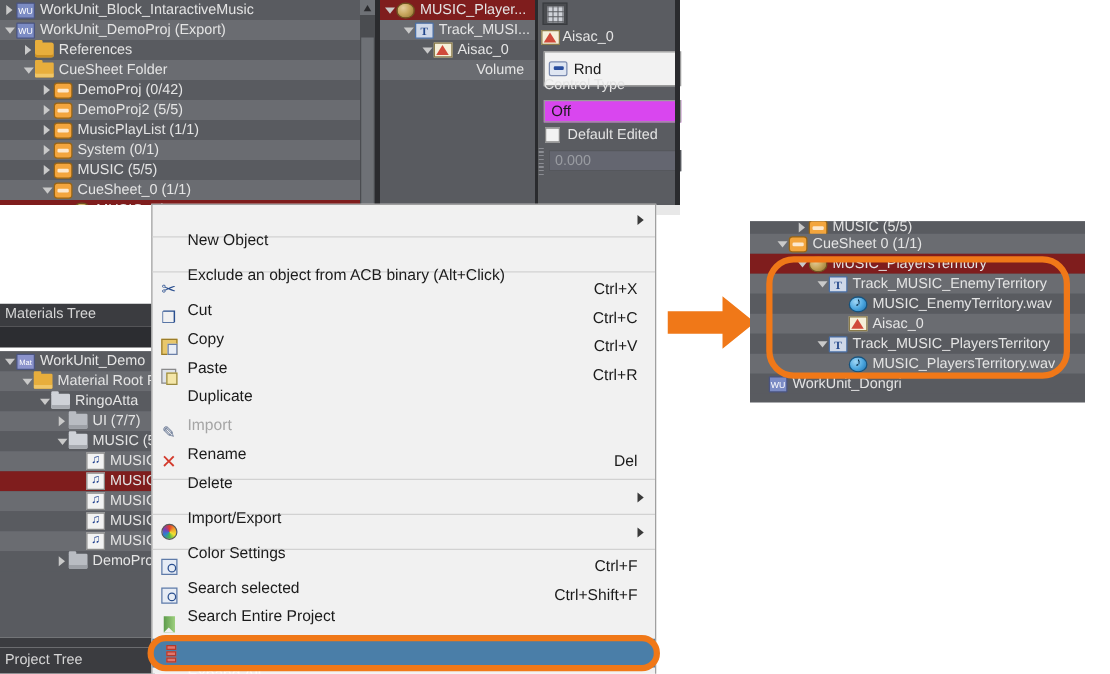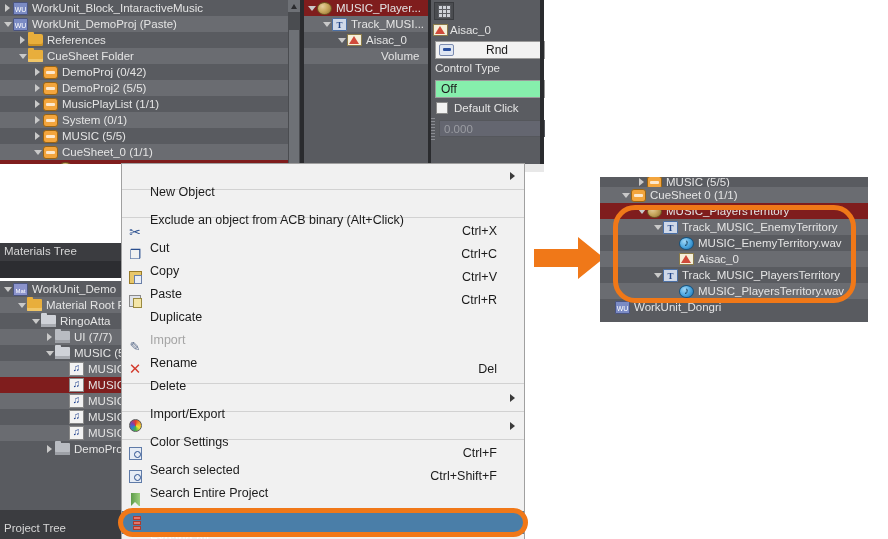--- a/index.html
+++ b/index.html
@@ -124,21 +124,21 @@
     position:relative;
     height:23px; line-height:23px;
     display:flex; align-items:center;
     font-size:12.5px; color:#1b1b1b;
     padding-left:0;
     white-space:nowrap;
   }
   .mi .miIcon { width:26px; min-width:26px; height:23px; display:flex;
                 align-items:center; justify-content:center; }
   .mi .miLabel { flex:1; padding-left:2px;margin-top:33px; }
-  .mi .miAccel { color:#1b1b1b; padding-right:27px; font-size:12.5px; }
+  .mi .miAccel { color:#1b1b1b; padding-right:14px; font-size:12.5px; }
   .mi .miArrow { position:absolute; right:9px; top:8px; width:0;height:0;
                  border-left:5px solid #3a3a3a;
                  border-top:4px solid transparent;
                  border-bottom:4px solid transparent;}
   .mi.disabled .miLabel { color:#a5a5a5; }
   .mi.hl { background:#4a7ea8; }
   .mi.hl .miLabel, .mi.hl .miAccel { color:#ffffff; }
   .msep { height:1px; background:#d2d2d2; margin:2px 0 2px 0; }
 
   
@@ -194,21 +194,21 @@
       </span>
       <span class="ic ic-wu"></span>
       <span class="tlabel">WorkUnit_Block_IntaractiveMusic</span>
     </div>
     <div class="trow even">
       <span style="display: inline-block; width: 2px; min-width: 2px;"></span>
       <span class="twist">
         <span class="tri-d"></span>
       </span>
       <span class="ic ic-wu"></span>
-      <span class="tlabel">WorkUnit_DemoProj (Paste)</span>
+      <span class="tlabel">WorkUnit_DemoProj (Export)</span>
     </div>
     <div class="trow odd">
       <span style="display: inline-block; width: 17px; min-width: 17px;"></span>
       <span class="twist">
         <span class="tri-r"></span>
       </span>
       <span class="ic ic-folder"></span>
       <span class="tlabel">References</span>
     </div>
     <div class="trow even">
@@ -324,36 +324,36 @@
     <div style="position:absolute;left:3px;top:2px;width:13px;height:13px;background:#cfd2d8;
                 background-image:linear-gradient(#5a5c61 1px, transparent 1px),linear-gradient(90deg,#5a5c61 1px, transparent 1px);
                 background-size:4px 4px;"></div>
   </div>
 
   <div style="position:absolute;left:2px;top:22px;display:flex;align-items:center;height:16px;">
     <span class="ic ic-aisac"></span>
     <span style="color:#e4e4e4;font-size:11.5px;padding-left:2px;">Aisac_0</span>
   </div>
 
-  <div style="position:absolute;left:4px;top:41px;width:110px;height:18px;background:#f2f2f2;border:1px solid #9a9a9a;box-sizing:border-box;display:flex;align-items:center;gap:27px;">
+  <div style="position:absolute;left:4px;top:41px;width:110px;height:28px;background:#f2f2f2;border:1px solid #9a9a9a;box-sizing:border-box;display:flex;align-items:center;">
     <span style="width:15px;height:12px;margin-left:3px;background:#dfe6f2;border:1px solid #7b8bb0;box-sizing:border-box;border-radius:2px;position:relative;display:inline-block;">
       <span style="position:absolute;left:3px;top:3px;width:8px;height:3px;background:#2a4f9f;border-radius:1px;display:block;"></span>
     </span>
     <span style="color:#1b1b1b;font-size:12px;padding-left:5px;">Rnd</span>
   </div>
 
   <div style="position:absolute;left:4px;top:62px;color:#e4e4e4;font-size:11.5px;">Control Type</div>
 
-  <div style="position:absolute;left:4px;top:80px;width:110px;height:18px;background:#86efac;border:1px solid #9a9a9a;box-sizing:border-box;display:flex;align-items:center;">
+  <div style="position:absolute;left:4px;top:80px;width:110px;height:18px;background:#d946ef;border:1px solid #9a9a9a;box-sizing:border-box;display:flex;align-items:center;">
     <span style="color:#1b1b1b;font-size:12px;padding-left:5px;">Off</span>
   </div>
 
   <div style="position:absolute;left:5px;top:102px;display:flex;align-items:center;">
     <span style="width:12px;height:12px;background:#f2f2f2;border:1px solid #8a8a8a;box-sizing:border-box;display:inline-block;"></span>
-    <span style="color:#e4e4e4;font-size:11.5px;padding-left:6px;">Default Click</span>
+    <span style="color:#e4e4e4;font-size:11.5px;padding-left:6px;">Default Edited</span>
   </div>
 
   <div style="position:absolute;left:8px;top:120px;width:106px;height:17px;background:#646670;border:1px solid #55575c;box-sizing:border-box;display:flex;align-items:center;">
     <span style="color:#9a9ca2;font-size:11.5px;padding-left:4px;">0.000</span>
   </div>
 
   <div style="position:absolute;left:0px;top:118px;width:4px;height:22px;
               background-image:repeating-linear-gradient(#8a8c92 0 1px, transparent 1px 3px);"></div>
 </div>
 

